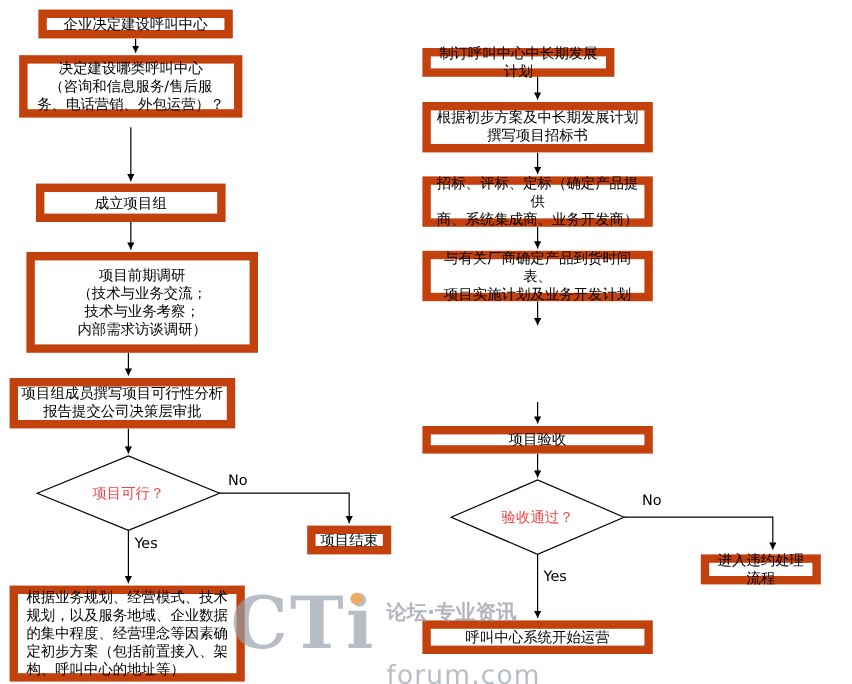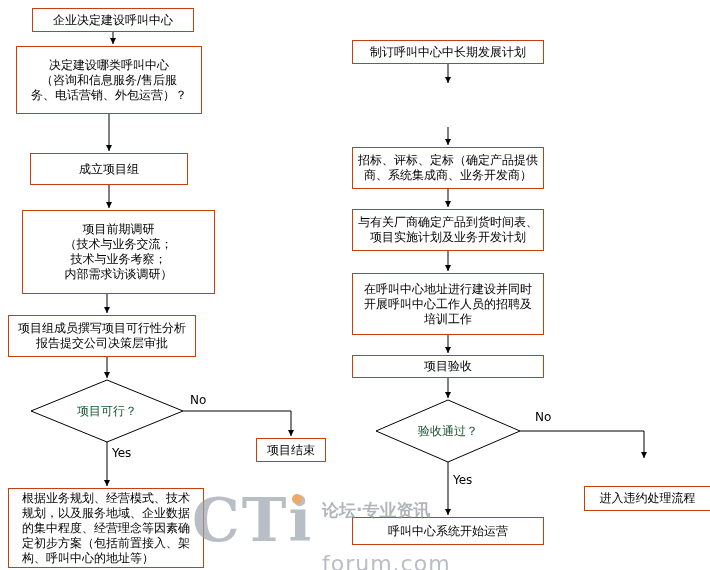--- a/index.html
+++ b/index.html
@@ -1,24 +1,24 @@
 <!DOCTYPE html>
 <html><head>
 <meta charset="utf-8">
 <style>
   html,body{margin:0;padding:0;background:#fff;}
   .canvas{position:relative;width:710px;height:570px;background:#ffffff;font-family:"DejaVu Sans",sans-serif;overflow:hidden;}
   .flow-svg{position:absolute;left:0;top:0;z-index:1;}
   .box{
-    position:absolute;z-index:2;border:1px solid #c2410c;background:#fff;color:#000;
+    position:absolute;z-index:2;border:7px solid #c2410c;background:#fff;color:#000;
     font-size:12px;line-height:15px;display:flex;align-items:center;justify-content:center;
     text-align:center;white-space:pre-line;padding:2px 3px;box-sizing:border-box;
   }
   .box.left-align{text-align:left;}
-  .dlabel{position:absolute;z-index:2;font-size:12px;line-height:14px;text-align:center;color:#14532d;white-space:pre-line;}
+  .dlabel{position:absolute;z-index:2;font-size:12px;line-height:14px;text-align:center;color:#ef4444;white-space:pre-line;}
   .edge-label{position:absolute;z-index:2;font-size:12px;color:#000;}
   .watermark{position:absolute;left:0;top:0;width:710px;height:570px;z-index:3;pointer-events:none;opacity:.68;}
   .wm-logo{position:absolute;left:192px;top:488px;font-family:"DejaVu Serif",serif;font-weight:bold;font-size:60px;line-height:64px;color:#98a0aa;letter-spacing:2px;text-align:center;}
   .wm-dot{position:absolute;left:292px;top:494px;width:10px;height:10px;border-radius:50%;background:#e8821e;}
   .wm-tagline{position:absolute;left:322px;top:499px;font-size:17px;font-weight:bold;color:#8d939c;}
   .wm-domain{position:absolute;left:322px;top:521px;font-size:22px;color:#98a0aa;letter-spacing:1px;margin-top:30px;}
 </style>
 </head>
 <body>
 
@@ -47,21 +47,21 @@
     <line x1="448" y1="378" x2="448" y2="398" stroke="#000" marker-end="url(#arrow)"></line>
     <line x1="448" y1="462" x2="448" y2="515" stroke="#000" marker-end="url(#arrow)"></line>
     <polyline points="520,431 644,431 644,458" fill="none" stroke="#000" marker-end="url(#arrow)"></polyline>
 
     <polygon points="31,411 107,380 183,411 107,442" fill="#fff" stroke="#000"></polygon>
     <polygon points="376,431 448,400 520,431 448,462" fill="#fff" stroke="#000"></polygon>
   </svg>
 
   <div class="box" style="left:32px;top:8px;width:162px;height:24px">企业决定建设呼叫中心</div>
 
-  <div class="box" style="left:16px;top:46px;width:186px;height:68px">决定建设哪类呼叫中心
+  <div class="box" style="left:16px;top:46px;width:186px;height:52px">决定建设哪类呼叫中心
 （咨询和信息服务/售后服
 务、电话营销、外包运营）？</div>
 
   <div class="box" style="left:30px;top:153px;width:158px;height:32px">成立项目组</div>
 
   <div class="box" style="left:22px;top:210px;width:193px;height:84px">项目前期调研
 （技术与业务交流；
 技术与业务考察；
 内部需求访谈调研）</div>
 
@@ -74,41 +74,40 @@
   <span class="edge-label" style="left:112px;top:446px">Yes</span>
 
   <div class="box" style="left:256px;top:438px;width:70px;height:24px">项目结束</div>
 
   <div class="box left-align" style="left:8px;top:488px;width:196px;height:80px">根据业务规划、经营模式、技术
 规划，以及服务地域、企业数据
 的集中程度、经营理念等因素确
 定初步方案（包括前置接入、架
 构、呼叫中心的地址等）</div>
 
-  <div class="box" style="left:352px;top:40px;width:192px;height:24px">制订呼叫中心中长期发展计划</div>
+  <div class="box" style="left:352px;top:40px;width:160px;height:24px">制订呼叫中心中长期发展计划</div>
 
+  <div class="box" style="left:352px;top:85px;width:192px;height:42px">根据初步方案及中长期发展计划
+撰写项目招标书</div>
 
   <div class="box" style="left:352px;top:147px;width:192px;height:42px">招标、评标、定标（确定产品提供
 商、系统集成商、业务开发商）</div>
 
   <div class="box" style="left:352px;top:209px;width:192px;height:42px">与有关厂商确定产品到货时间表、
 项目实施计划及业务开发计划</div>
 
-  <div class="box" style="left:352px;top:273px;width:192px;height:62px">在呼叫中心地址进行建设并同时
-开展呼叫中心工作人员的招聘及
-培训工作</div>
 
   <div class="box" style="left:352px;top:355px;width:192px;height:23px">项目验收</div>
 
   <div class="dlabel" style="left:388px;top:424px;width:120px">验收通过？</div>
 
   <span class="edge-label" style="left:535px;top:410px">No</span>
   <span class="edge-label" style="left:453px;top:473px">Yes</span>
 
-  <div class="box" style="left:584px;top:486px;width:127px;height:25px">进入违约处理流程</div>
+  <div class="box" style="left:584px;top:462px;width:100px;height:25px">进入违约处理流程</div>
 
   <div class="box" style="left:352px;top:517px;width:192px;height:28px">呼叫中心系统开始运营</div>
 
   <div class="watermark">
     <span class="wm-logo">CTi</span>
     <span class="wm-dot"></span>
     <span class="wm-tagline">论坛·专业资讯</span>
     <span class="wm-domain">forum.com</span>
   </div>
 

